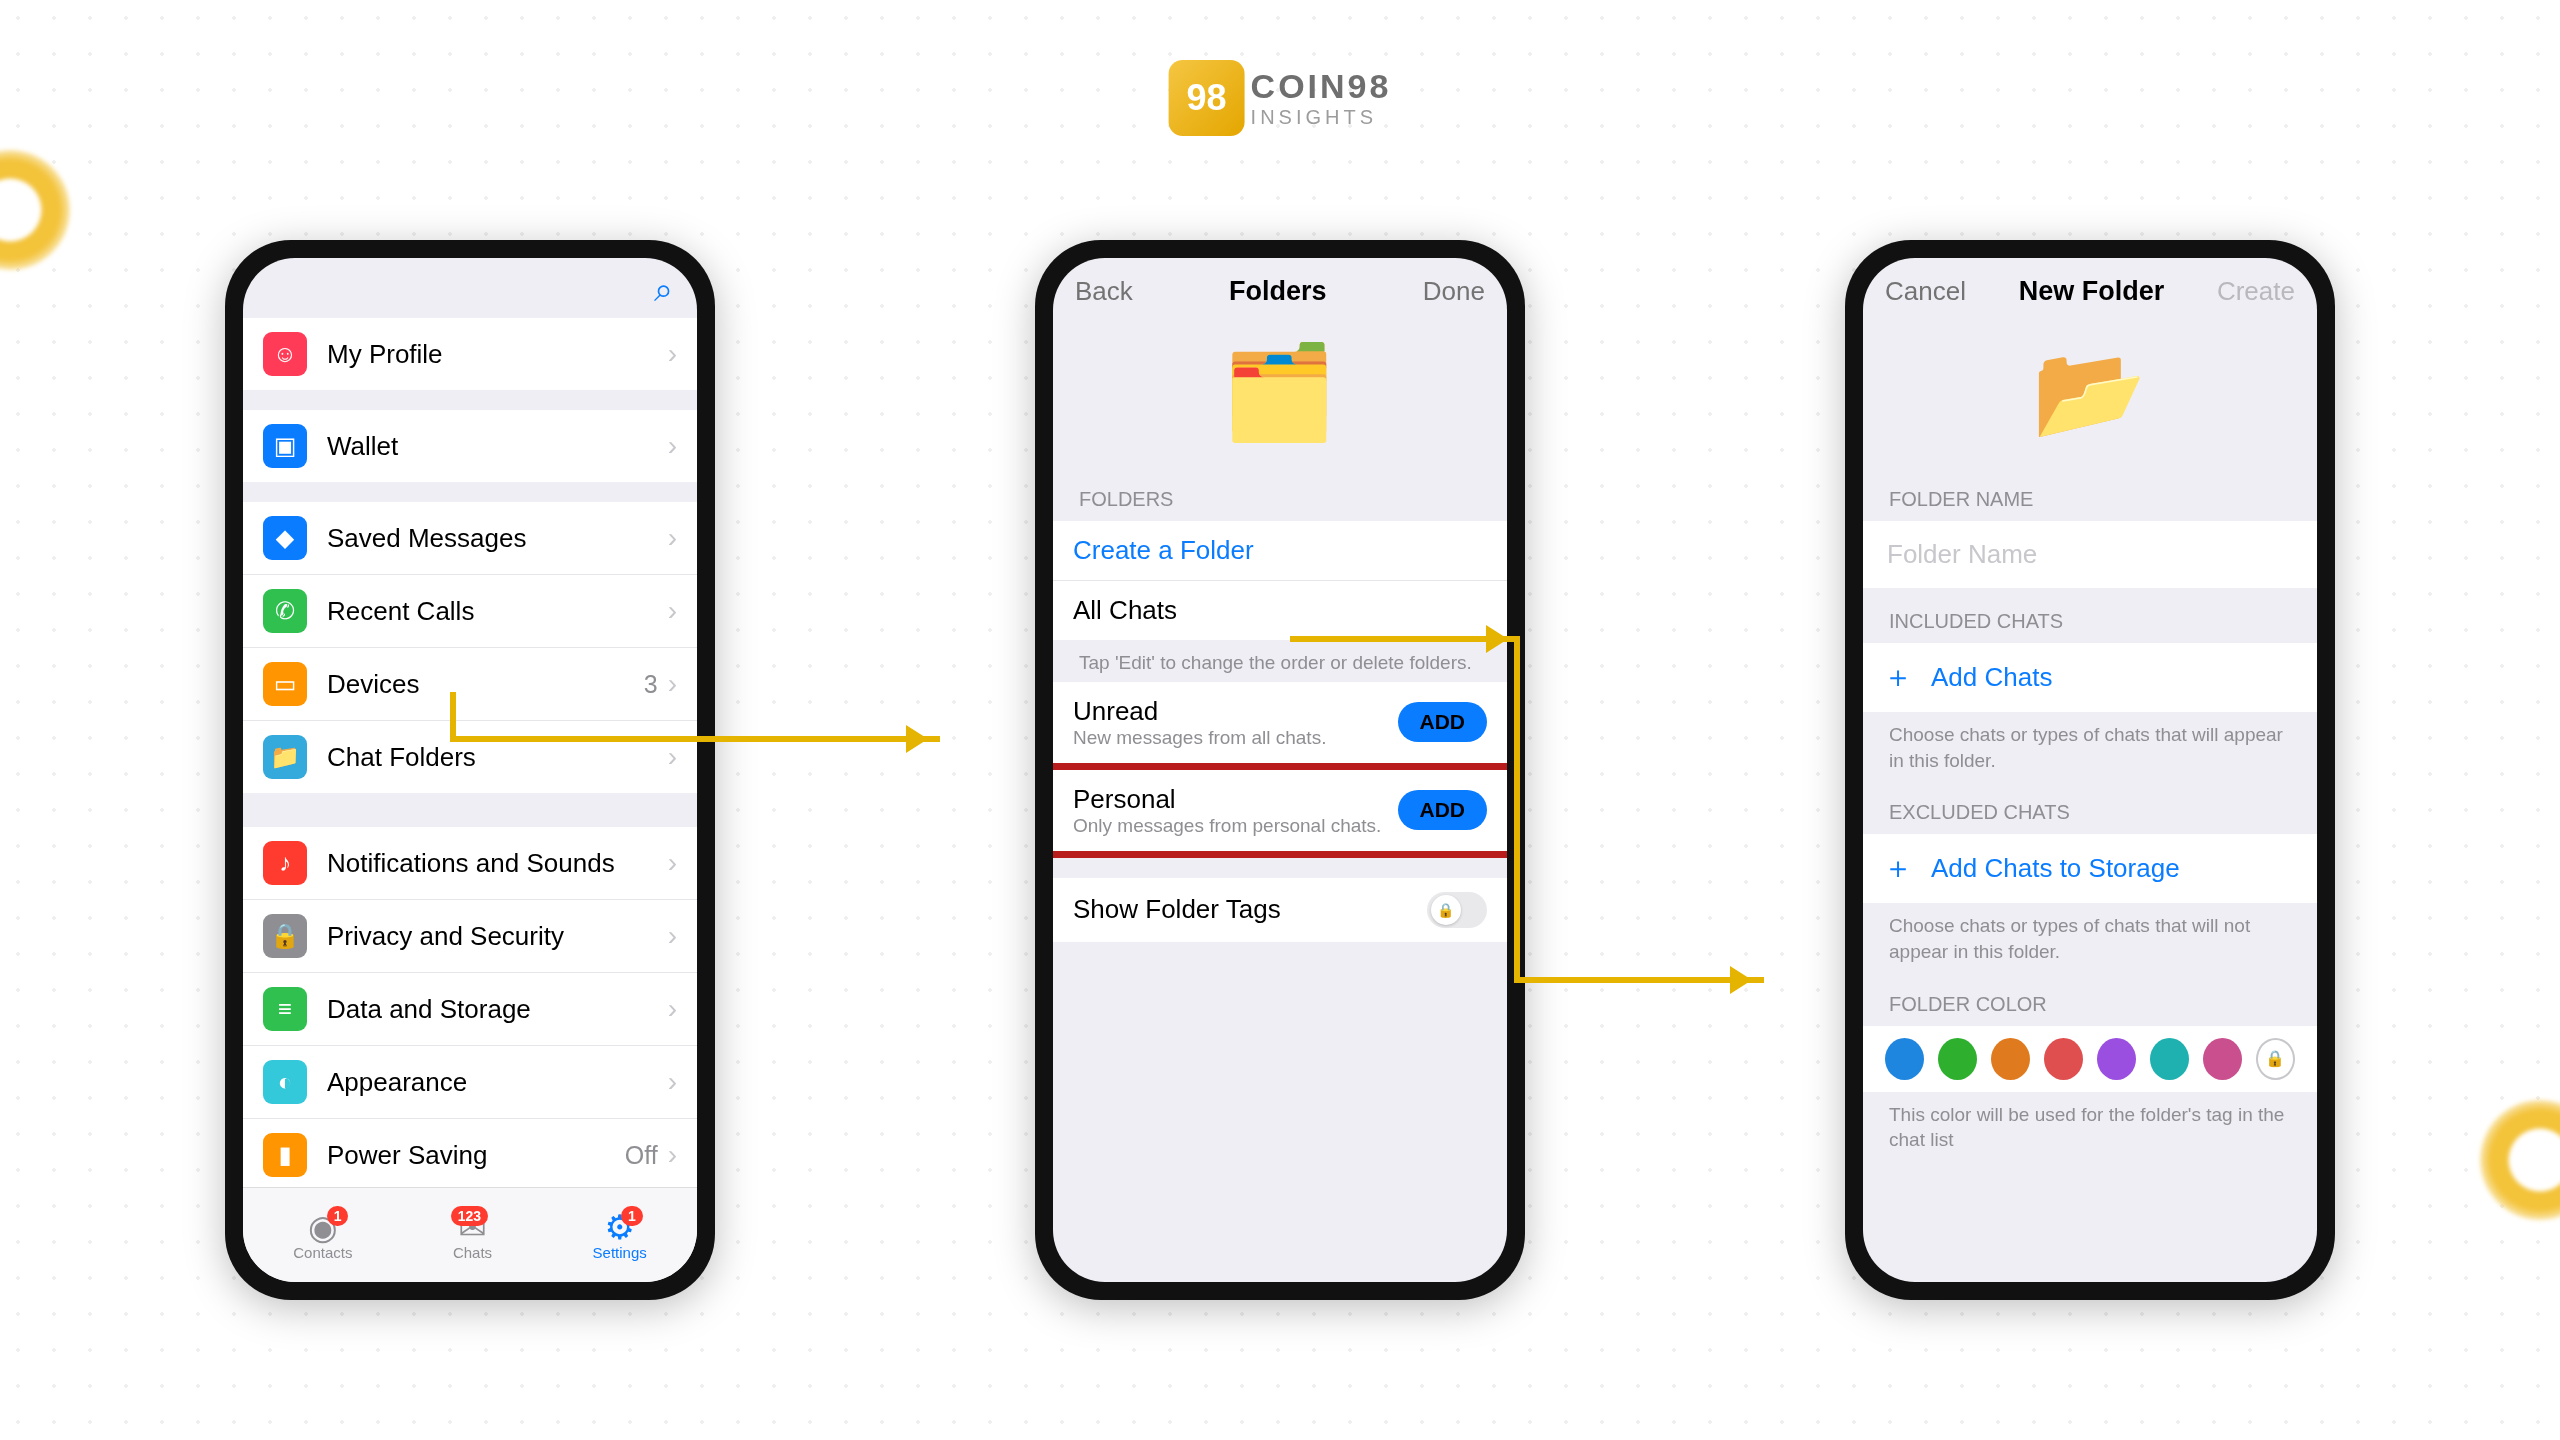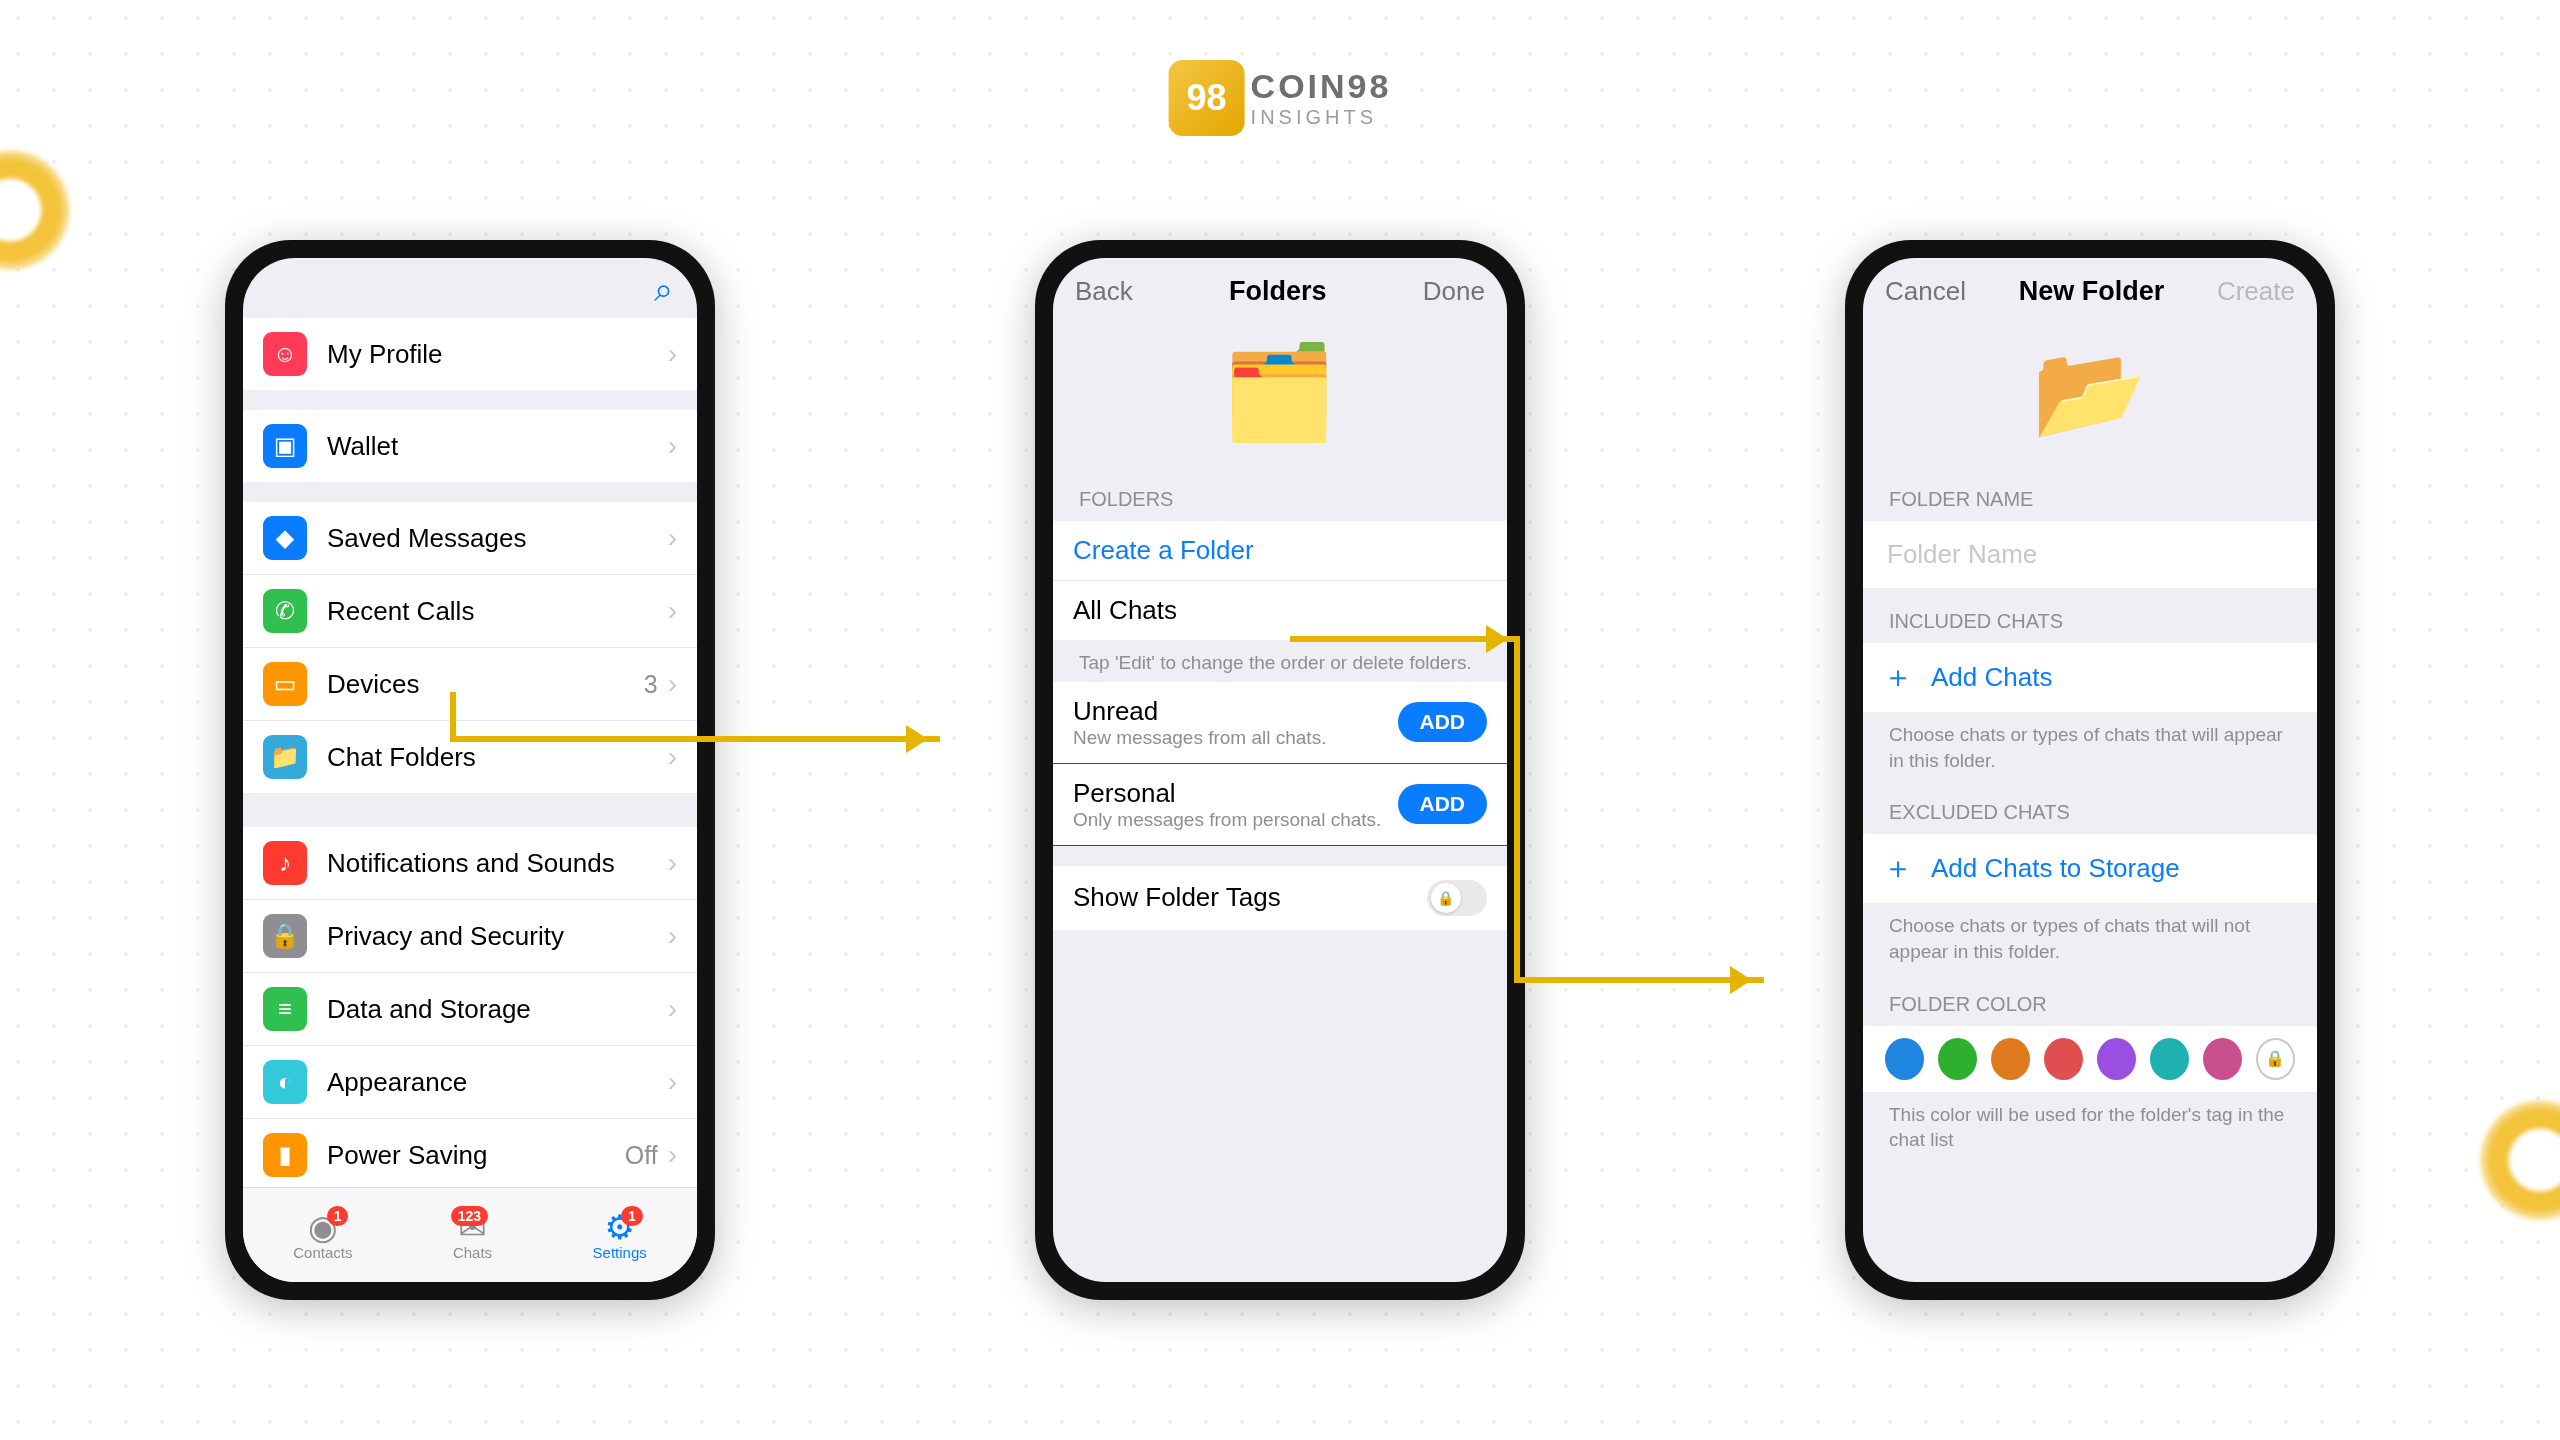--- a/index.html
+++ b/index.html
@@ -102,25 +102,25 @@
   background:#f7f7f9; border-top:1px solid #ddd;
   display:flex; justify-content:space-around; align-items:center;
 }
 .tab { display:flex; flex-direction:column; align-items:center; font-size:15px; color:#8e8e93; position:relative;}
 .tab.active{color:#0a7cff;}
 .tab .glyph{font-size:34px; line-height:1;}
 .badge { position:absolute; top:-4px; right:4px; background:#ff3b30; color:#fff; font-size:14px; padding:2px 7px; border-radius:12px; font-weight:600; }
 
 .search-ic { color:#0a7cff; font-size:34px; text-align:right; padding:12px 24px 8px;}
 
-.rec-row { display:flex; align-items:center; background:#fff; padding:14px 20px; border-bottom:1px solid #b91c1c;}
+.rec-row { display:flex; align-items:center; background:#fff; padding:14px 20px; border-bottom:7px solid #b91c1c;}
 .rec-row .txt{flex:1;}
 .rec-row .name{font-size:26px; color:#000;}
 .rec-row .sub{font-size:19px; color:#8e8e93;}
-.add-btn{background:#0a7cff;color:#ffffff;border-radius:20px;padding:8px 22px;font-size:21px;font-weight:600;}
+.add-btn{background:#0a7cff;color:#000000;border-radius:20px;padding:8px 22px;font-size:21px;font-weight:600;}
 
 .toggle { width:60px; height:36px; background:#e9e9eb; border-radius:18px; position:relative; display:flex; align-items:center;}
 .toggle .knob{width:30px;height:30px;background:#fff;border-radius:50%;margin-left:4px;box-shadow:0 1px 3px rgba(0,0,0,.2);display:flex;align-items:center;justify-content:center;font-size:14px;color:#999;}
 
 .folder-illus{ text-align:center; padding:18px 40px 20px;}
 .folder-illus .emoji{font-size:92px;}
 .folder-illus .cap{color:#8e8e93; font-size:20px; line-height:1.4; margin-top:8px;}
 
 .blue-row{color:#0a7cff !important;}
 

